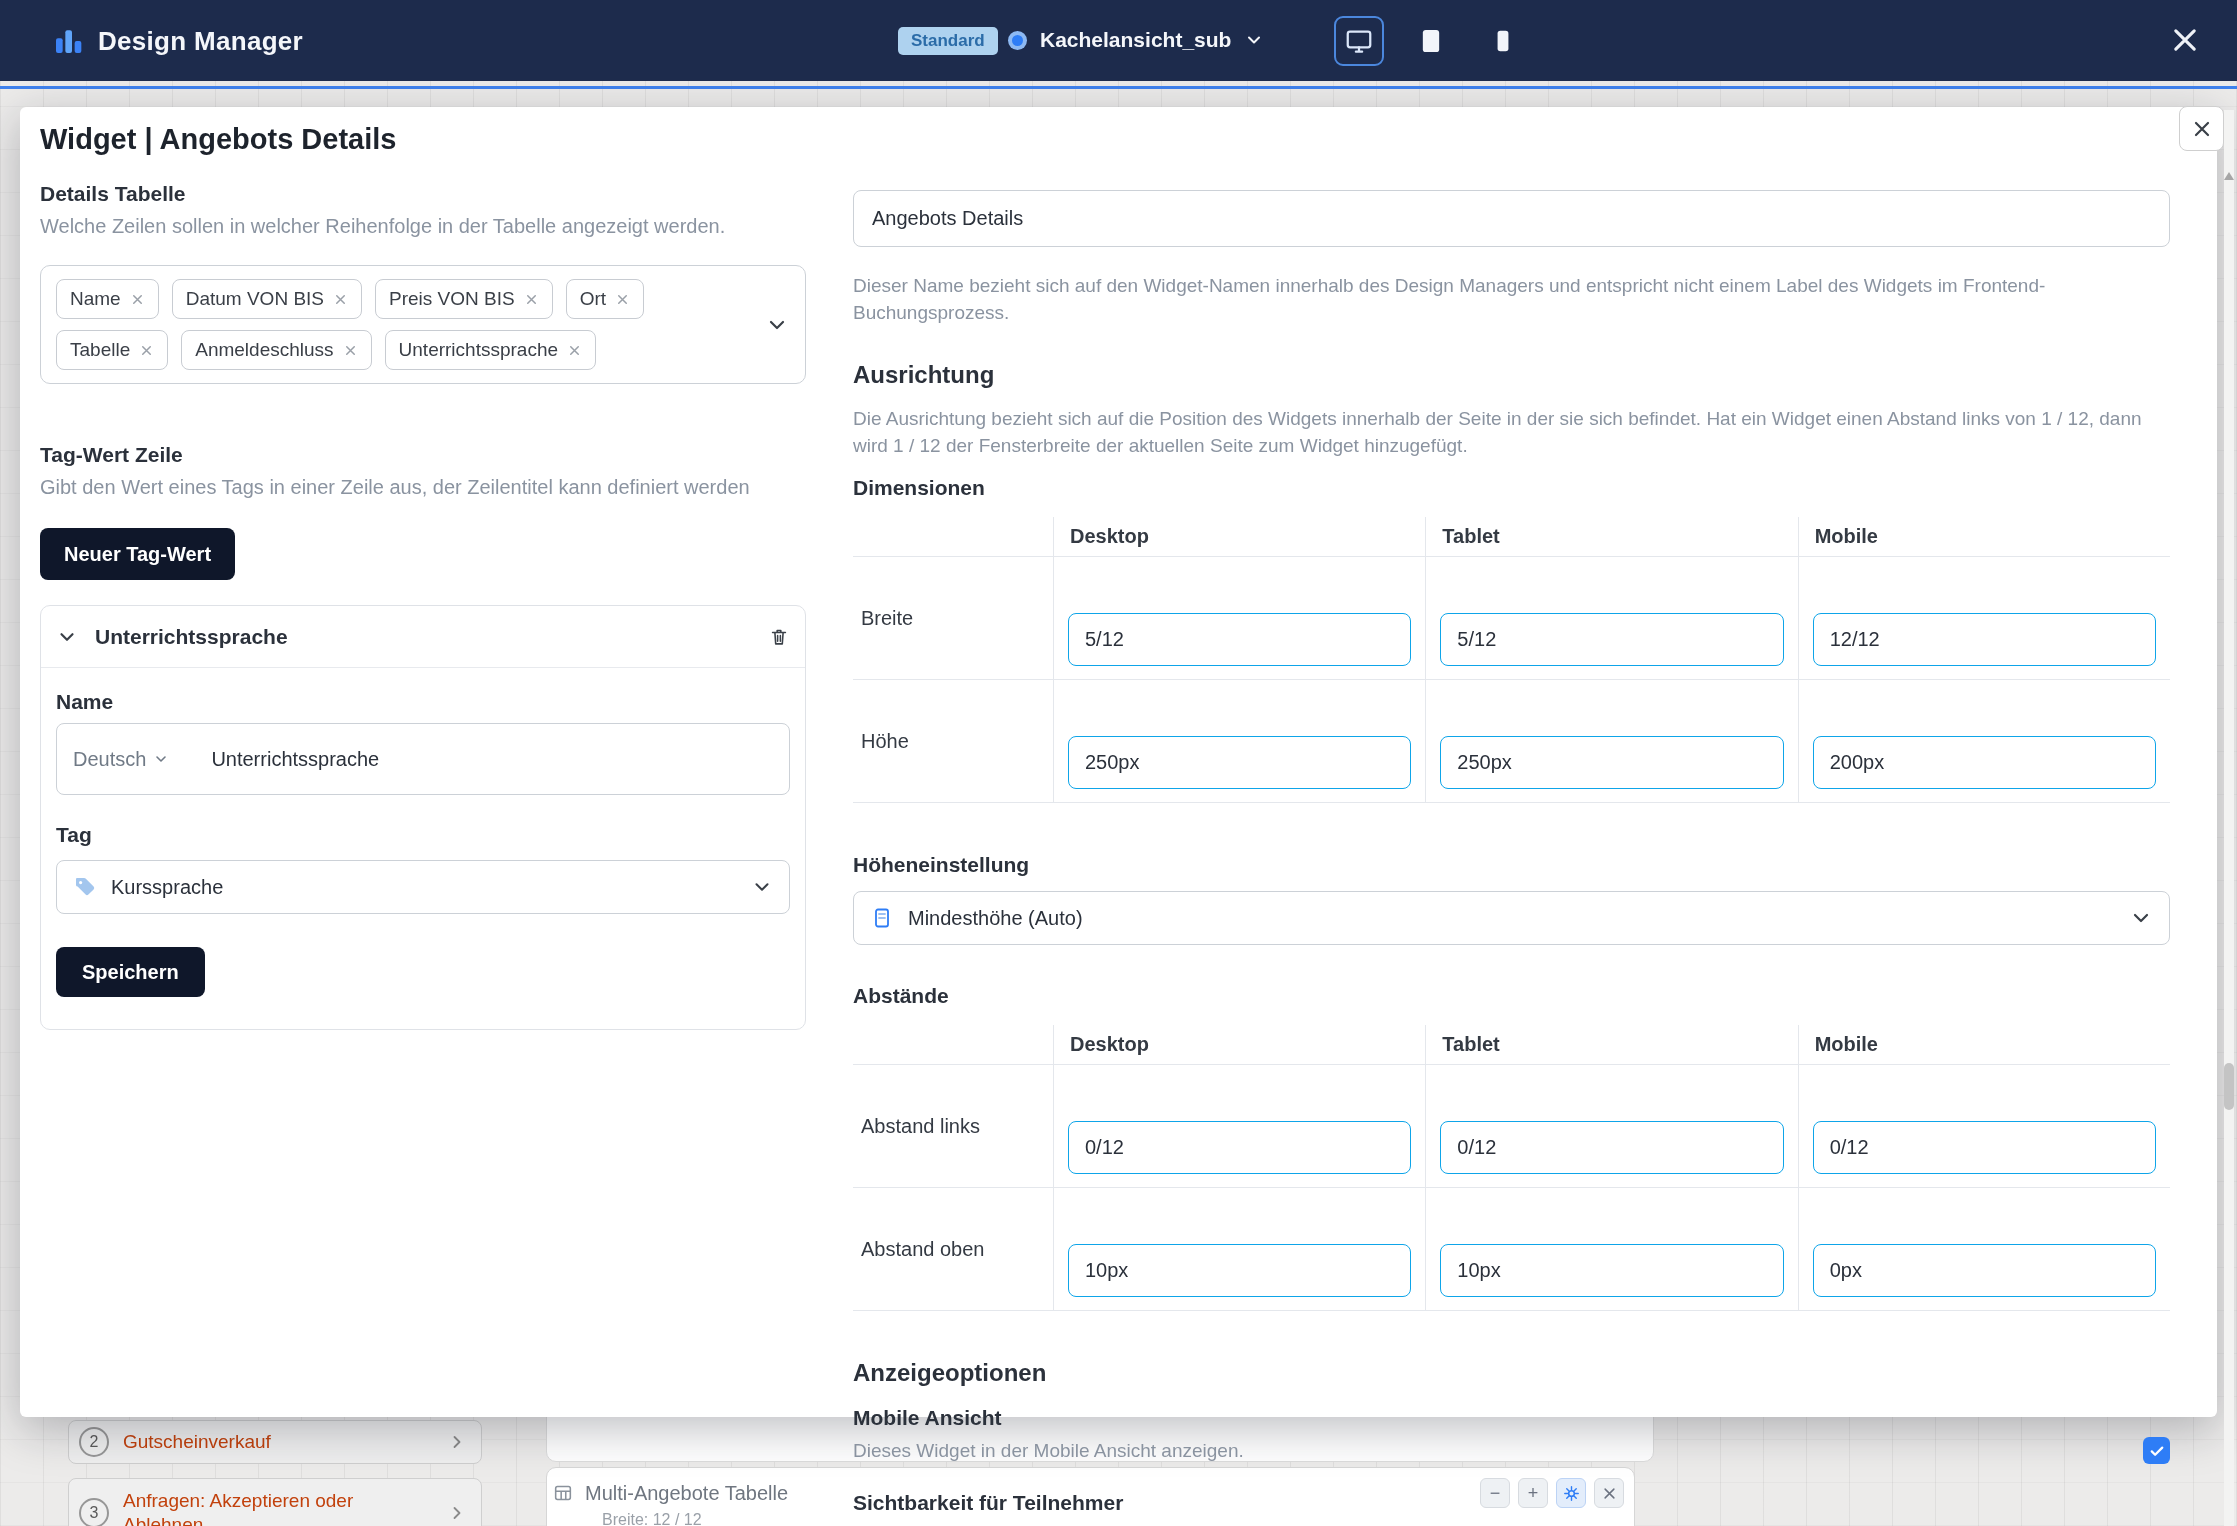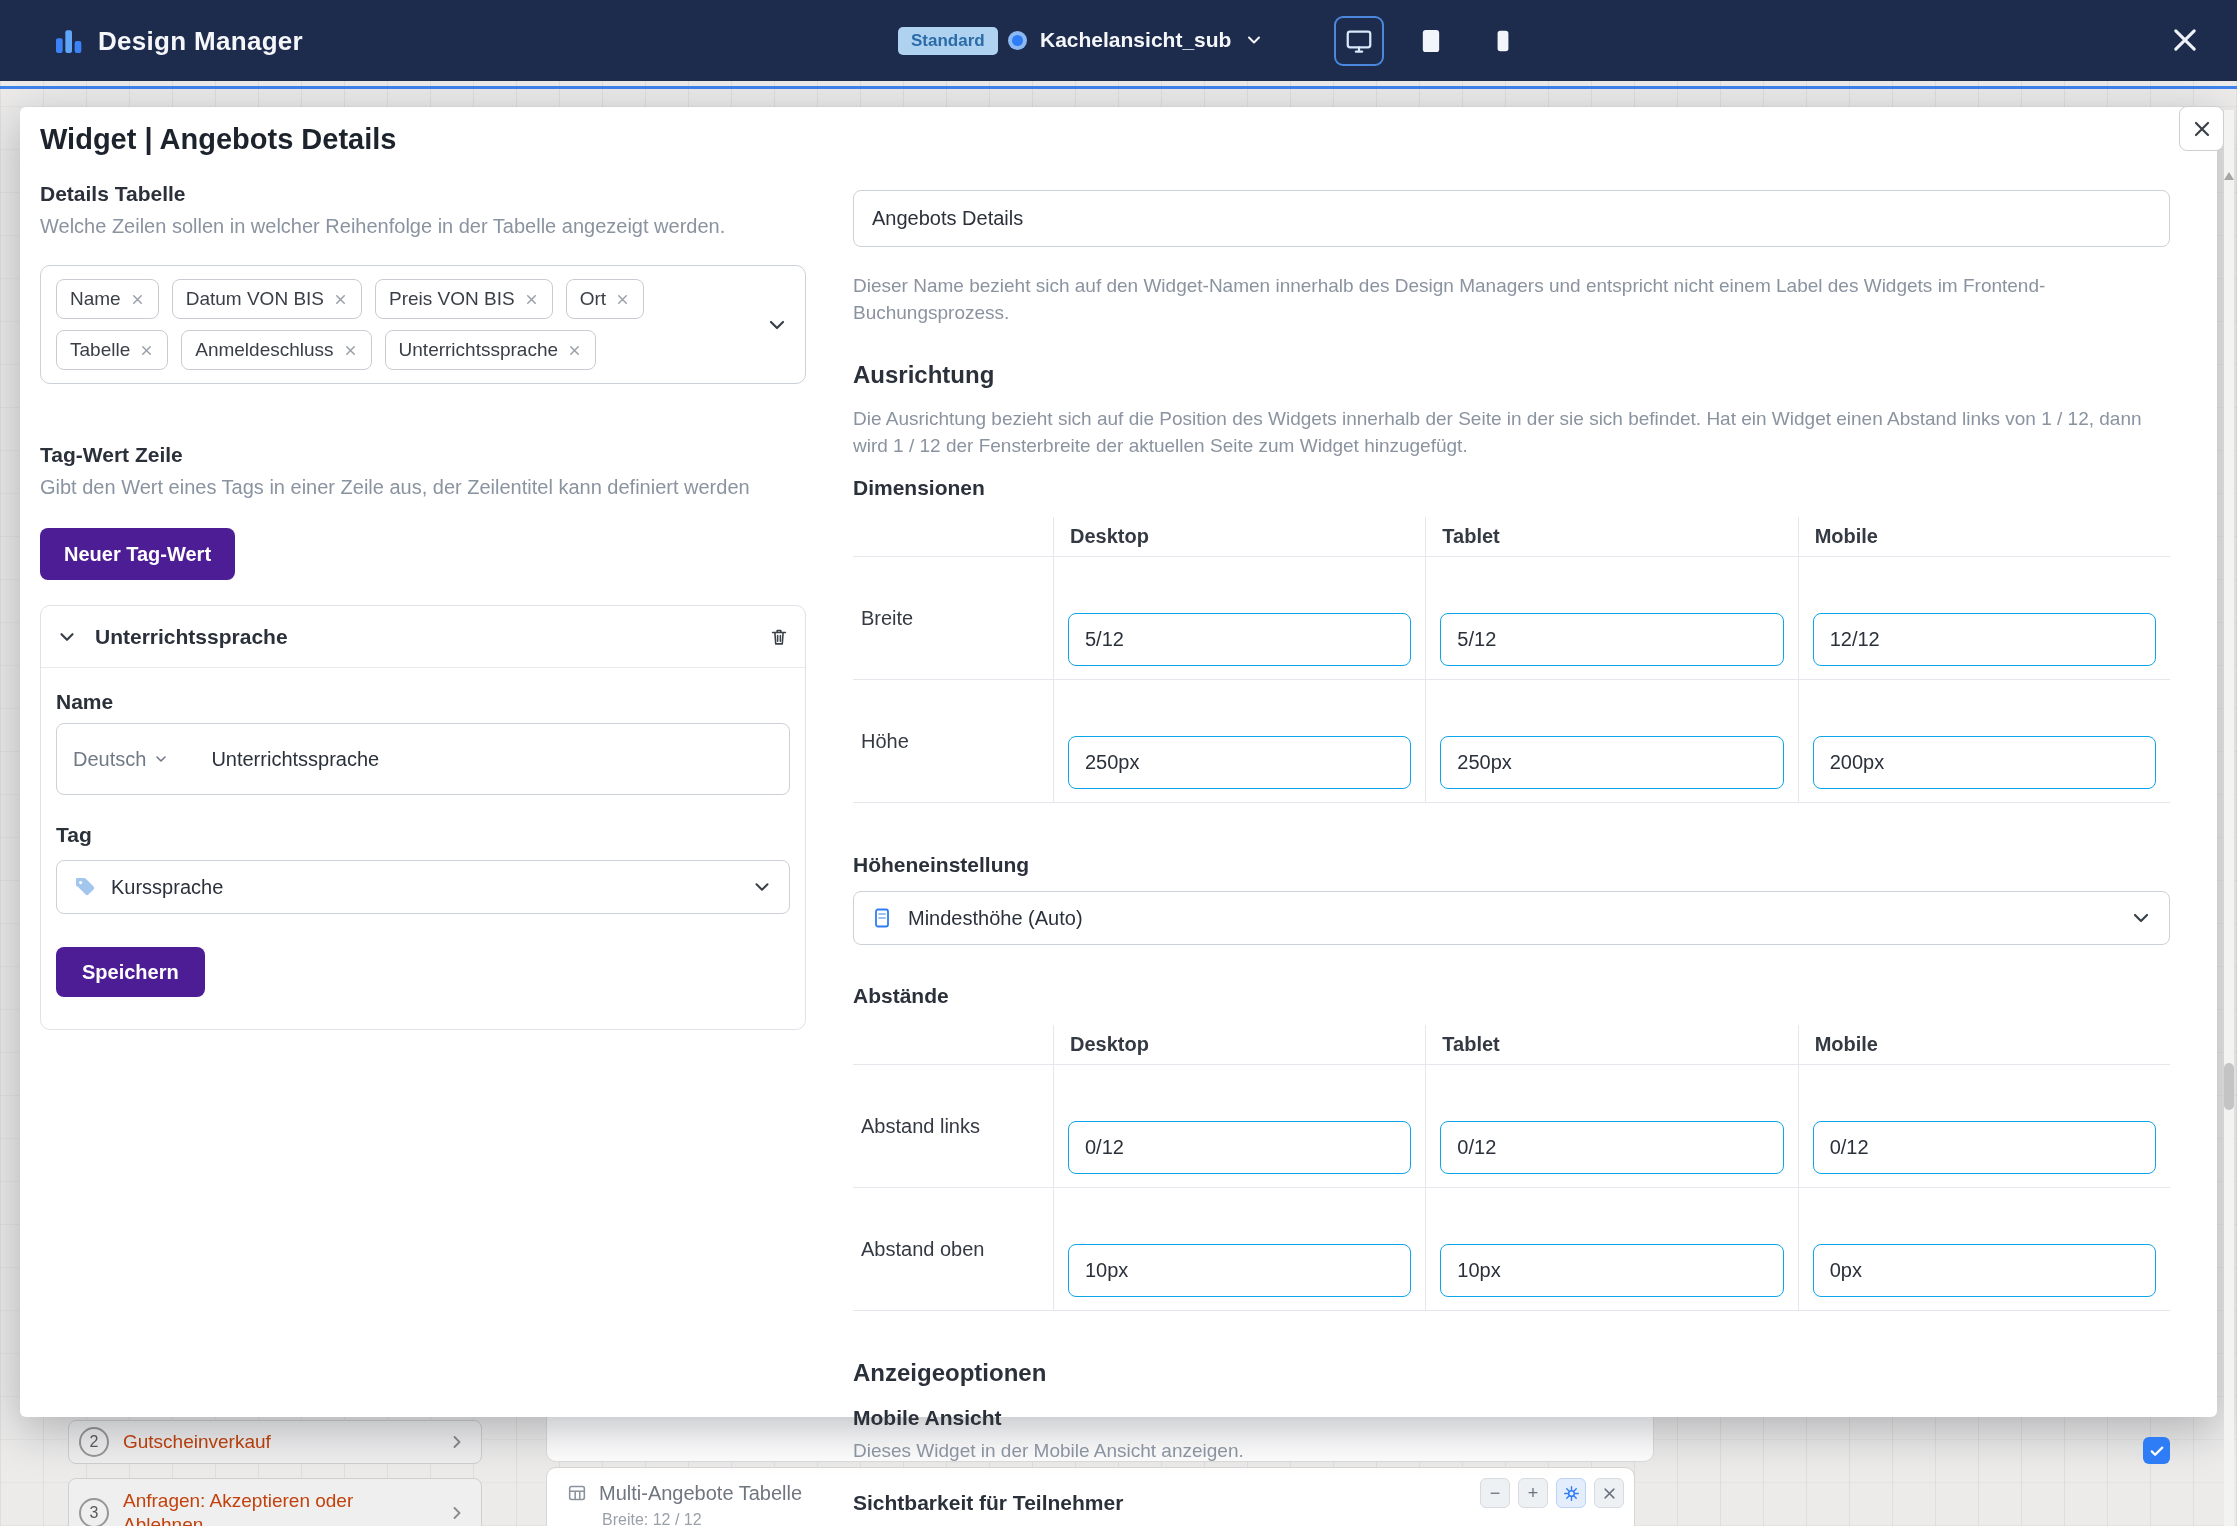--- a/index.html
+++ b/index.html
@@ -37,21 +37,21 @@
     background-color: #ecebea;
     background-image:
       repeating-linear-gradient(90deg, rgba(0,0,0,0.055) 0 1px, transparent 1px 43px),
       repeating-linear-gradient(0deg, rgba(0,0,0,0.03) 0 1px, transparent 1px 43px);
     z-index: 1;
   }
   .canvas-line { position: absolute; left: 0; top: 5px; width: 100%; height: 3px; background: #3f82ee; }
 
   .bg-white-box { position: absolute; left: 546px; top: 1319px; width: 1108px; height: 62px; background: #fff; border: 1px solid #dcdcdc; border-radius: 10px; }
   .widget-panel { position: absolute; left: 546px; top: 1386px; width: 1089px; height: 70px; background: #fff; border: 1px solid #d6d6d6; border-radius: 10px 10px 0 0; }
-  .wp-head { display: flex; align-items: center; gap: 11px; padding: 10px 10px 0 19px; }
+  .wp-head { display: flex; align-items: center; gap: 11px; padding: 10px 10px 0 5px; }
   .wp-title { font-size: 20px; color: #6f7680; }
   .wp-actions { margin-left: auto; display: flex; gap: 8px; }
   .wp-btn { width: 30px; height: 30px; border-radius: 6px; border: 1px solid #d7dbe0; background: #eef1f4; color: #6b7280; font-size: 18px; display: flex; align-items: center; justify-content: center; cursor: pointer; }
   .wp-btn.gear { background: #e3edfb; border-color: #bcd3f5; }
   .wp-sub { padding-left: 55px; margin-top: 3px; font-size: 16px; color: #9aa0a8; }
 
   .sb-item { position: absolute; left: 68px; width: 414px; background: #efefef; border: 1px solid #cfcfcf; border-radius: 8px; display: flex; align-items: center; gap: 14px; padding: 0 14px 0 10px; cursor: pointer; }
   .sb-item.s2 { top: 1339px; height: 44px; }
   .sb-item.s3 { top: 1397px; height: 70px; }
   .sb-num { flex: 0 0 30px; width: 30px; height: 30px; border-radius: 50%; border: 2px solid #979797; color: #5a5a5a; font-size: 16px; display: flex; align-items: center; justify-content: center; }
@@ -87,21 +87,21 @@
   .h-details { margin-top: 74px; }
   .details-desc { margin-top: 6px; }
   .chips-box { position: relative; margin-top: 25px; min-height: 117px; border: 1px solid #ccd1d7; border-radius: 10px; padding: 13px 52px 13px 15px; display: flex; flex-wrap: wrap; align-content: flex-start; gap: 11px 13px; cursor: pointer; }
   .chip { height: 40px; border: 1px solid #c8ccd2; border-radius: 8px; display: inline-flex; align-items: center; gap: 9px; padding: 0 13px; font-size: 19px; color: #3a3f47; background: #fff; }
   .chip-x { cursor: pointer; }
   .box-chev { position: absolute; right: 16px; top: 50%; transform: translateY(-50%); cursor: pointer; }
 
   .h-tagwert { margin-top: 58px; }
   .tagwert-desc { margin-top: 6px; }
 
-  .btn-primary { display: inline-flex; align-items: center; justify-content: center; background: #4c1d95; color: #fff; border: none; border-radius: 8px; font-size: 20px; font-weight: 600; cursor: pointer; font-family: inherit; }
+  .btn-primary { display: inline-flex; align-items: center; justify-content: center; background: #0f172a; color: #fff; border: none; border-radius: 8px; font-size: 20px; font-weight: 600; cursor: pointer; font-family: inherit; }
   .btn-newtag { margin-top: 27px; height: 52px; padding: 0 24px; }
   .btn-save { margin-top: 33px; height: 50px; padding: 0 26px; }
 
   .card { margin-top: 25px; border: 1px solid #dfe2e7; border-radius: 10px; }
   .card-head { height: 62px; display: flex; align-items: center; gap: 17px; padding: 0 15px; border-bottom: 1px solid #e8eaee; }
   .card-title { font-size: 21px; font-weight: 600; color: #2b313b; }
   .card-trash { margin-left: auto; cursor: pointer; }
   .card-body { padding: 0 15px 32px; }
   .field-label { font-size: 21px; font-weight: 600; color: #2b313b; }
   .fl-name { margin-top: 22px; }

